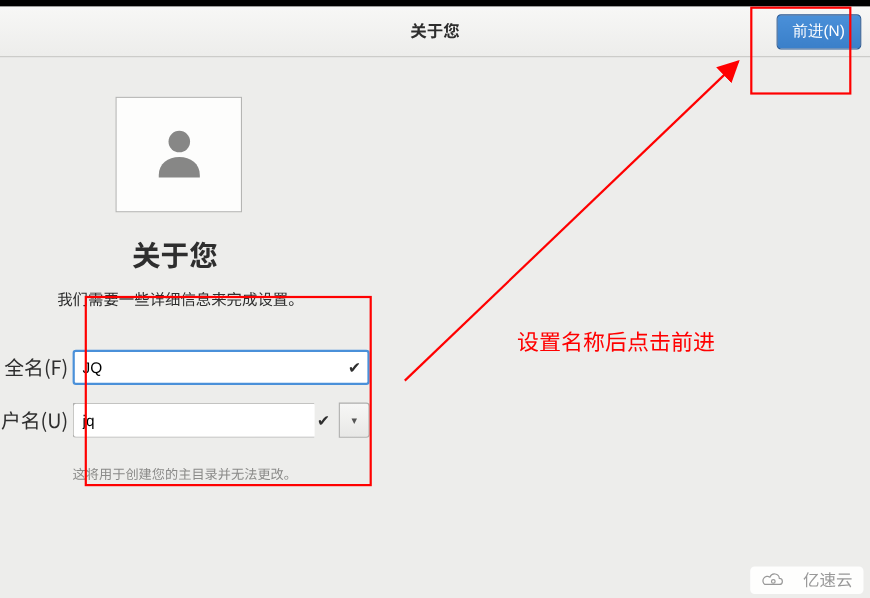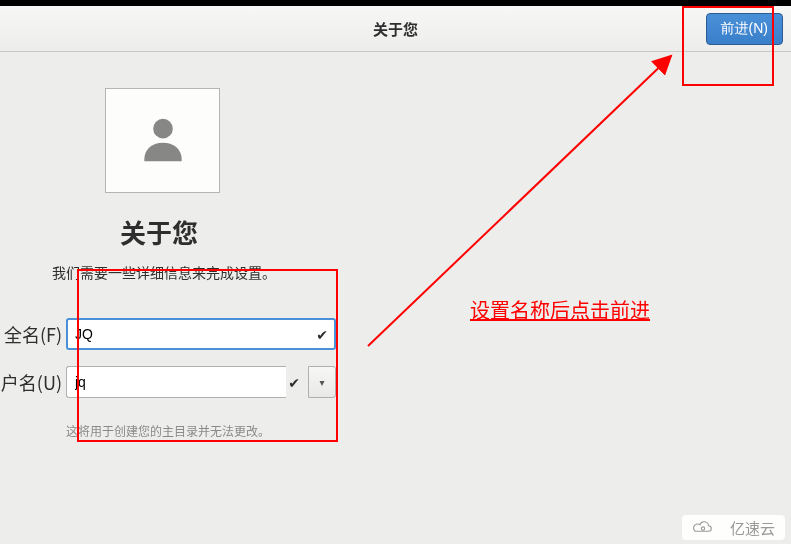--- a/index.html
+++ b/index.html
@@ -166,21 +166,20 @@
       width: 360px;
       height: 310px;
       pointer-events: none;
     }
     .anno-text {
       position: absolute;
       left: 470px;
       top: 295px;
       font-size: 20px;
       color: #ff0000;
-      text-decoration: underline;
     }
     .watermark {
       position: absolute;
       right: 6px;
       bottom: 4px;
       background: rgba(255,255,255,0.9);
       border-radius: 4px;
       padding: 2px 10px;
       font-size: 15px;
       color: #999;

